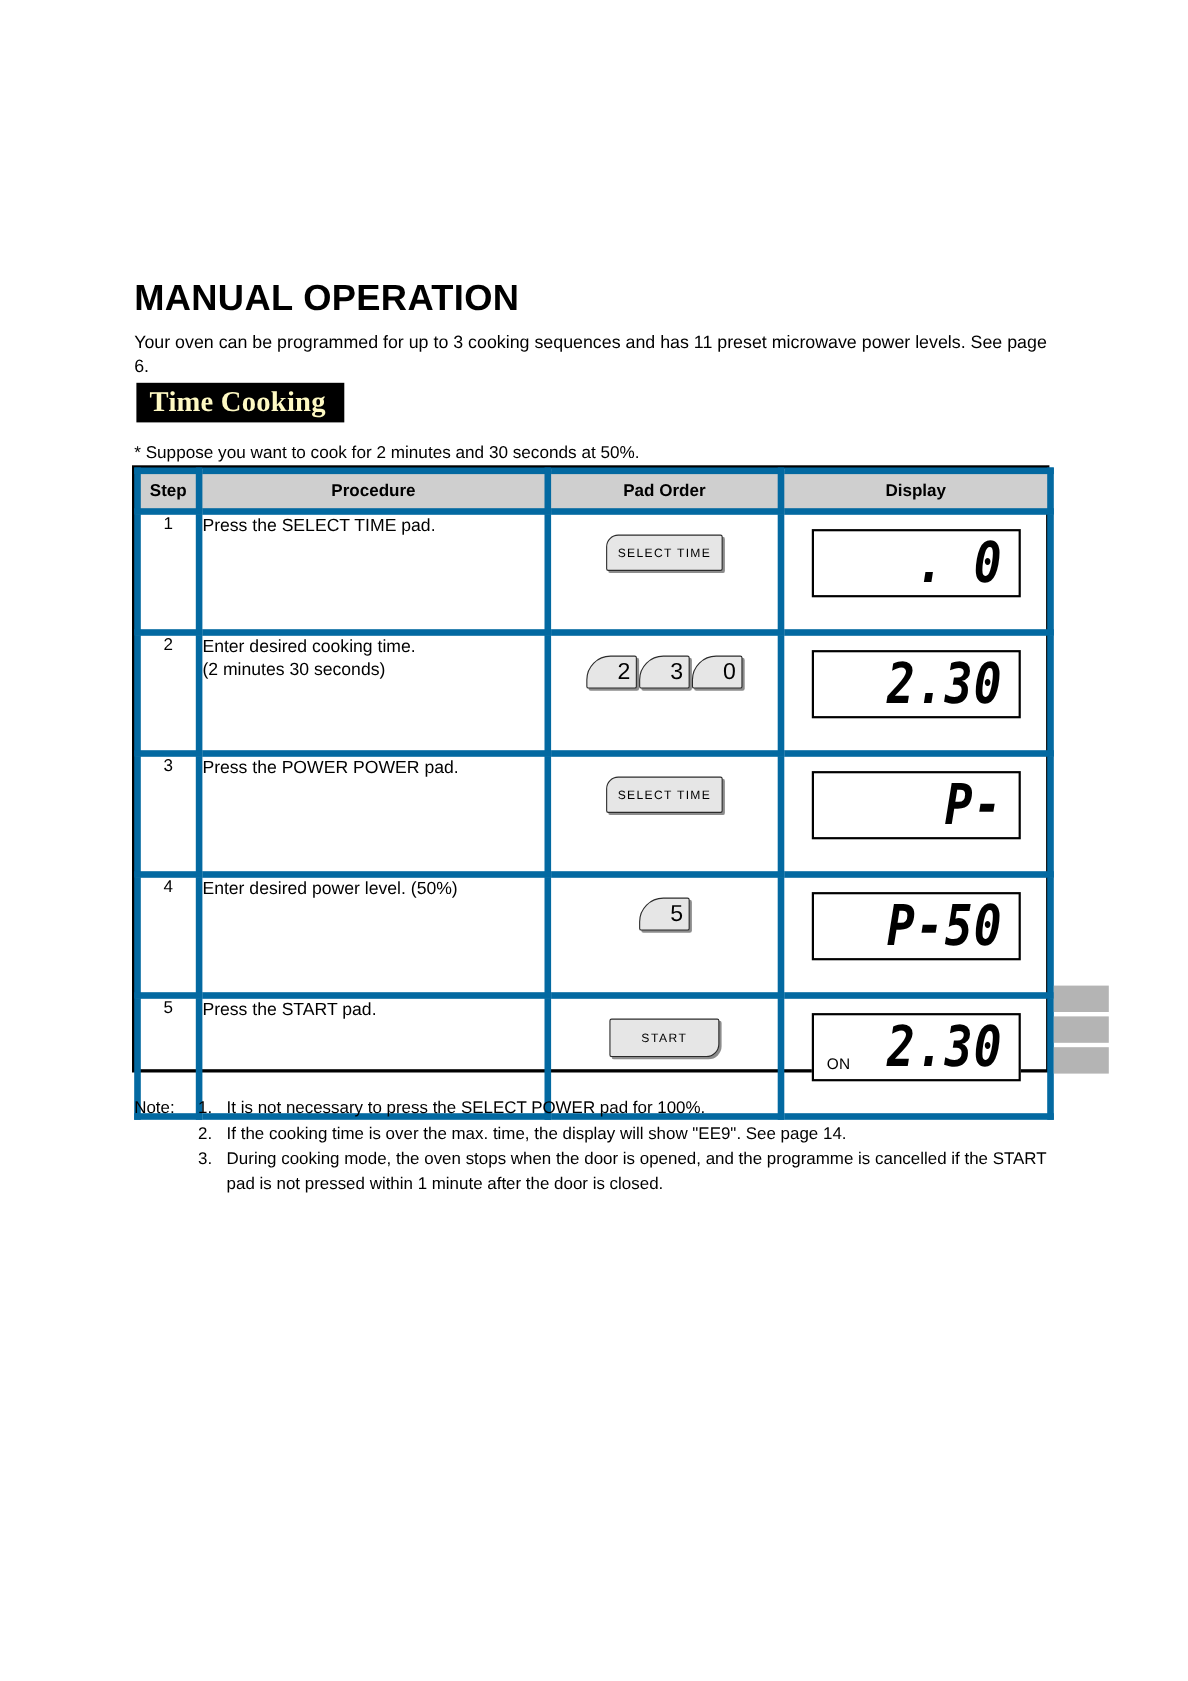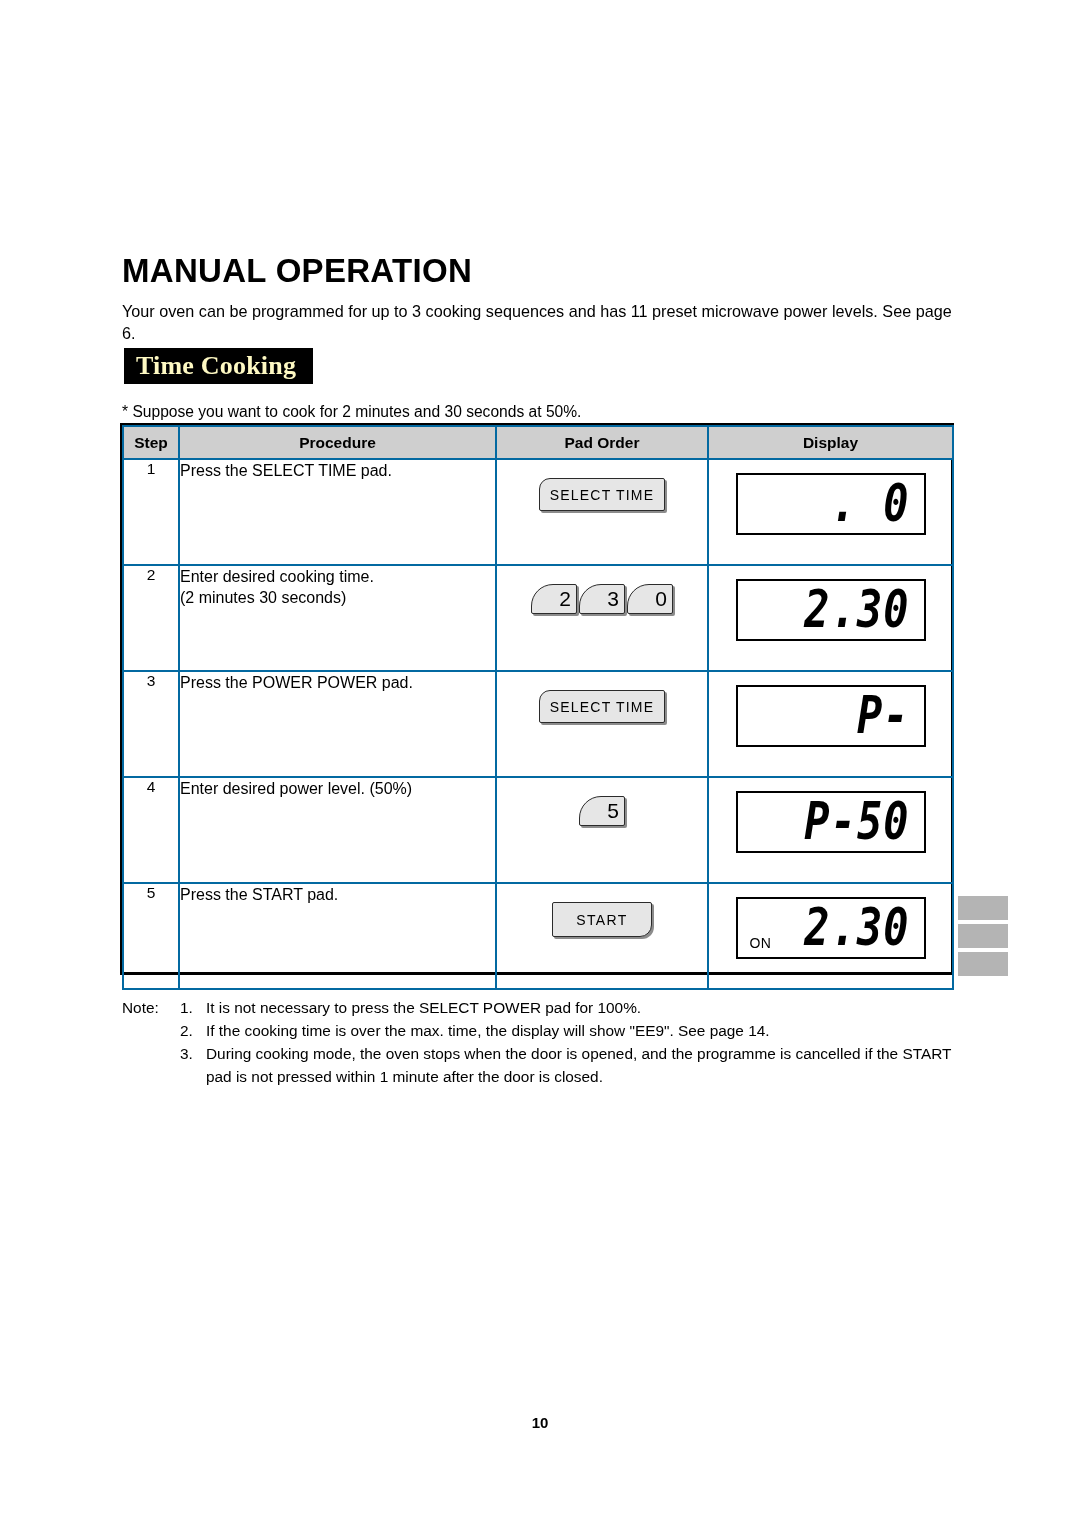--- a/index.html
+++ b/index.html
@@ -74,21 +74,21 @@
   #procedure-table {
     position: absolute;
     left: 122px;
     top: 381px;
     width: 830px;
     border-collapse: collapse;
     table-layout: fixed;
   }
   #procedure-table td,
   #procedure-table th {
-    border: 2px solid #0369a1;
+    border: 6px solid #0369a1;
     padding: 0;
     vertical-align: top;
   }
   #procedure-table thead th {
     background: #cfcfcf;
     height: 31px;
     font-size: 15.5px;
     font-weight: bold;
     text-align: center;
     vertical-align: middle;
@@ -140,21 +140,21 @@
     justify-content: center;
     padding-top: 18px;
     box-sizing: border-box;
   }
   .pad-group { display: flex; gap: 2px; }
 
   .pad {
     background: #e6e6e6;
     border: 1.6px solid #2b2b2b;
     box-shadow: 2px 2px 0 rgba(0,0,0,0.45);
-    font-size: 14px;
+    font-size: 11px;
     letter-spacing: 1.2px;
     display: flex;
     align-items: center;
     justify-content: center;
     box-sizing: border-box;
   }
   .pad-text {
     height: 33px;
     padding: 0 10px;
     border-radius: 11px 2px 2px 2px;
@@ -427,15 +427,14 @@
     </div>
     <div class="note-cont">pad is not pressed within 1 minute after the door is closed.</div>
   </div>
 
   <div id="edge-tabs">
     <div class="edge-tab"></div>
     <div class="edge-tab"></div>
     <div class="edge-tab"></div>
   </div>
 
-  <div id="page-number">10</div>
 
 </div>
 
 </body></html>

